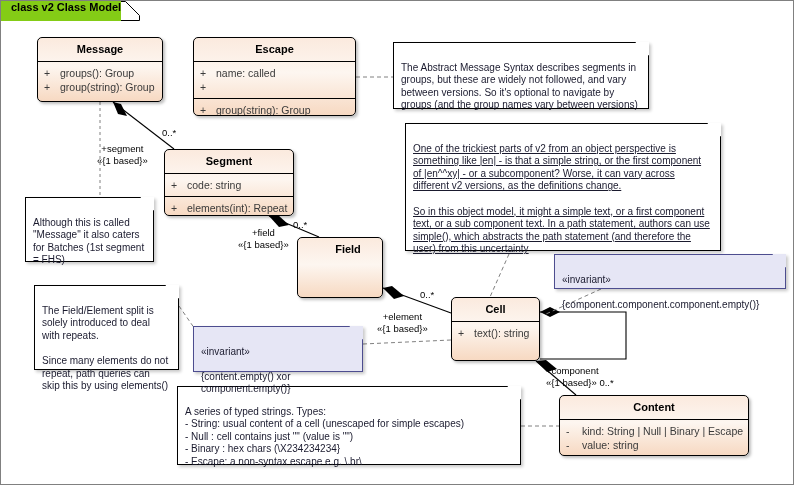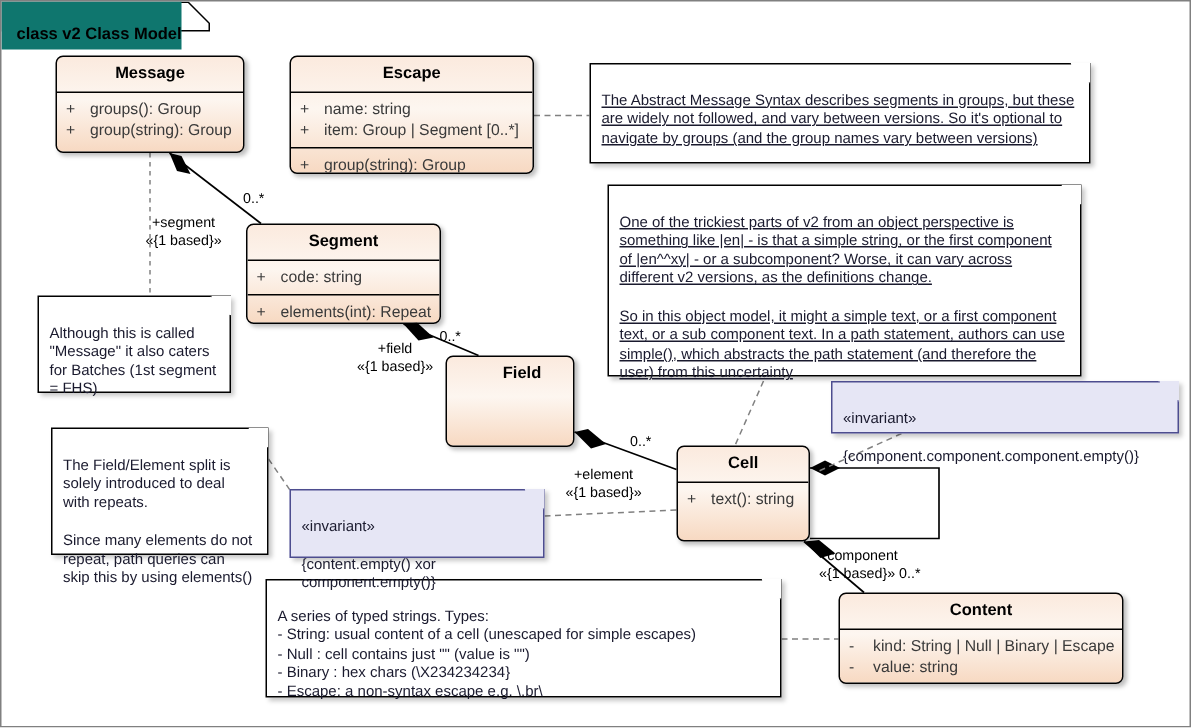--- a/index.html
+++ b/index.html
@@ -24,27 +24,27 @@
     left: 0; top: 0;
     width: 794px; height: 485px;
     pointer-events: none;
   }
 
   
   .frame-tab {
     position: absolute;
     left: 0; top: 0;
     height: 20px;
-    padding: 12px 0 0 10px;
+    padding: 0 0 0 10px;
     display: flex;
-    align-items: center;
+    align-items: flex-start;
     font-size: 11px;
     font-weight: bold;
     color: #000000;
-    background: #0f766e;
+    background: #84cc16;
     border-right: none;
     z-index: 6;
   }
   .frame-tab-bg {
     position: absolute;
     left: 0; top: 0;
     z-index: 5;
   }
 
   
@@ -221,25 +221,24 @@
       </div>
     </div>
   </div>
 
   <div class="uml-class" style="left:192px; top:36px; width:163px; height:79px;">
     <div class="uml-name">Escape</div>
     <div class="uml-sep"></div>
     <div class="uml-compartment">
       <div class="uml-feature">
         <span class="uml-vis">+</span>
-        <span>name: string</span>
-      </div>
-      <div class="uml-feature">
-        <span class="uml-vis">+</span>
-        <span>item: Group | Segment [0..*]</span>
+        <span>name: called</span>
+      </div>
+      <div class="uml-feature">
+        <span class="uml-vis">+</span>
       </div>
     </div>
     <div class="uml-sep"></div>
     <div class="uml-compartment">
       <div class="uml-feature">
         <span class="uml-vis">+</span>
         <span>group(string): Group</span>
       </div>
     </div>
   </div>
@@ -285,21 +284,21 @@
         <span class="uml-vis">-</span>
         <span>kind: String | Null | Binary | Escape</span>
       </div>
       <div class="uml-feature">
         <span class="uml-vis">-</span>
         <span>value: string</span>
       </div>
     </div>
   </div>
 
-  <div class="note" style="left:392px; top:41px; width:334px; height:67px;text-decoration:underline;">
+  <div class="note" style="left:392px; top:41px; width:256px; height:67px;">
     <span>The Abstract Message Syntax describes segments in groups, but these are widely not followed, and vary between versions. So it's optional to navigate by groups (and the group names vary between versions)</span>
   </div>
 
   <div class="note" style="left:404px; top:122px; width:316px; height:128px;text-decoration:underline;">
     <span>One of the trickiest parts of v2 from an object perspective is something like |en| - is that a simple string, or the first component of |en^^xy| - or a subcomponent? Worse, it can vary across different v2 versions, as the definitions change.
 
 So in this object model, it might a simple text, or a first component text, or a sub component text. In a path statement, authors can use simple(), which abstracts the path statement (and therefore the user) from this uncertainty</span>
   </div>
 
   <div class="note" style="left:24px; top:196px; width:129px; height:65px;">

